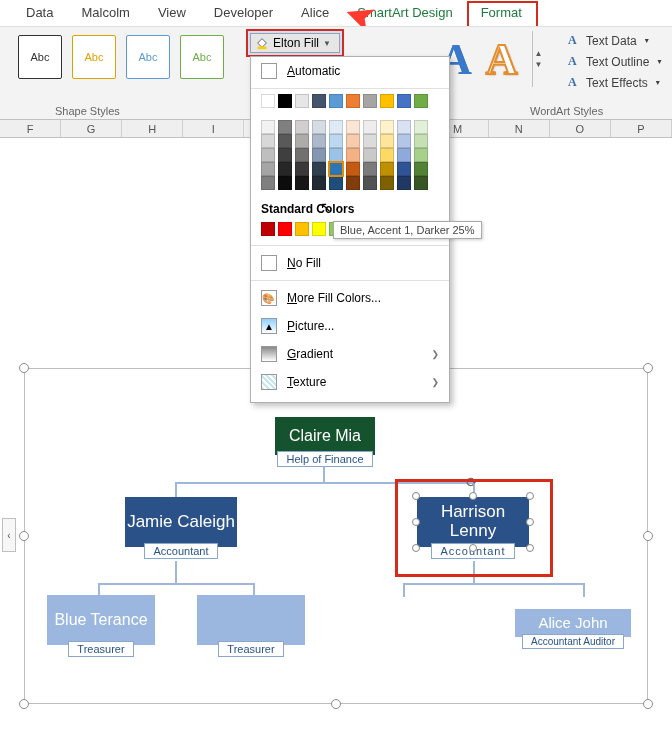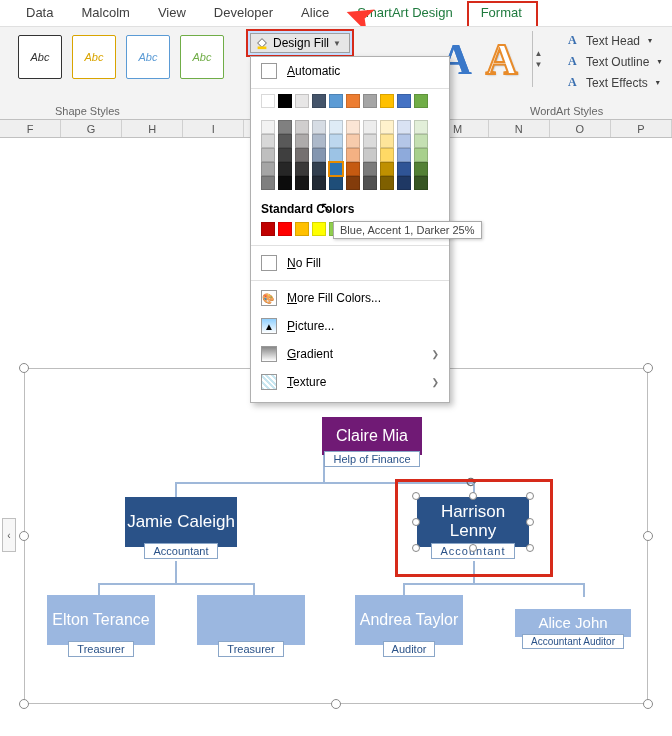--- a/index.html
+++ b/index.html
@@ -59,21 +59,21 @@
     padding: 8px 10px 0 18px;
     flex-direction: column;
   }
   .style-row { display:flex; gap:10px; }
   .style-btn {
     width:44px; height:44px;
     border:1px solid #bfbfbf;
     background:#fff;
     display:flex; align-items:center; justify-content:center;
     border-radius:2px;
-    font-size:11px; color:#555;font-style:italic;
+    font-size:11px; color:#555;
   }
   .style-btn.c1 { border-color:#333; color:#333;}
   .style-btn.c2 { border-color:#d9a400; color:#d9a400;}
   .style-btn.c3 { border-color:#5b9bd5; color:#5b9bd5;}
   .style-btn.c4 { border-color:#70ad47; color:#70ad47;}
   .group-label {
     text-align:center;
     font-size:11px;
     color:#666;
     position:absolute;
@@ -260,21 +260,21 @@
     position:absolute;
     background:#9bb7e0;
     color:#fff;
     font-size:17px;
     line-height:1.1;
     display:flex; flex-direction:column;
     align-items:center; justify-content:center;
     padding:4px 2px;
     text-align:center;
   }
-  .node.dark { background:#701a75;margin-left:47px; }
+  .node.dark { background:#14532d; }
   .node.darker { background:#2a5288; }
   .node .title-label {
     position:absolute;
     bottom:-12px;
     background:#fff;
     border:1px solid #8aa6c8;
     color:#2a5288;
     font-size:11px;
     padding:1px 8px;
   }
@@ -323,36 +323,36 @@
   </div>
   <div class="group-label gl1">Shape Styles</div>
 
   <div class="shapefill-btn">
     <span class="bucket">
       <svg width="14" height="14" viewBox="0 0 16 16">
           <path d="M3 8 L8 3 L13 8 L8 13 Z" fill="#fff" stroke="#555" stroke-width="1"></path>
           <rect x="3" y="12" width="10" height="3" fill="#ffcc00"></rect>
         </svg>
     </span>
-    <span>Design Fill</span>
+    <span>Elton Fill</span>
     <span class="chev">▼</span>
   </div>
 
   <div class="wordart">
     <span class="A A1">A</span>
     <span class="A A2">A</span>
     <div class="more">
         <span>▲</span>
         <span>▼</span>
       </div>
   </div>
   <div class="text-menu">
     <div class="item">
         <span class="icon">A</span>
-        <span>Text Head</span>
+        <span>Text Data</span>
         <span style="margin-left:4px;font-size:8px;">▾</span>
       </div>
     <div class="item">
         <span class="icon">A</span>
         <span>Text Outline</span>
         <span style="margin-left:4px;font-size:8px;">▾</span>
       </div>
     <div class="item">
         <span class="icon">A</span>
         <span>Text Effects</span>
@@ -537,27 +537,23 @@
     <div class="sel-inner-h" style="right:-5px;top:-5px;"></div>
     <div class="sel-inner-h" style="left:-5px;top:calc(50% - 4px);"></div>
     <div class="sel-inner-h" style="right:-5px;top:calc(50% - 4px);"></div>
     <div class="sel-inner-h" style="left:-5px;bottom:-5px;"></div>
     <div class="sel-inner-h" style="left:calc(50% - 4px);bottom:-5px;"></div>
     <div class="sel-inner-h" style="right:-5px;bottom:-5px;"></div>
   </div>
   <div class="sel-frame" style="left:370px;top:110px;width:158px;height:98px;"></div>
 
   <div class="node" style="left:22px;top:226px;width:108px;height:50px;font-size:16px;">
-    <span>Elton Terance</span>
+    <span>Blue Terance</span>
     <span class="title-label">Treasurer</span>
   </div>
   <div class="node" style="left:172px;top:226px;width:108px;height:50px;font-size:16px;">
     <span class="title-label">Treasurer</span>
-  </div>
-  <div class="node" style="left:330px;top:226px;width:108px;height:50px;font-size:16px;">
-    <span>Andrea Taylor</span>
-    <span class="title-label">Auditor</span>
   </div>
   <div class="node" style="left:490px;top:240px;width:116px;height:28px;font-size:15px; padding-top:5px;">
     <span>Alice John</span>
     <span class="title-label" style="font-size:10px;">Accountant Auditor</span>
   </div>
 </div>
 
 </body></html>

